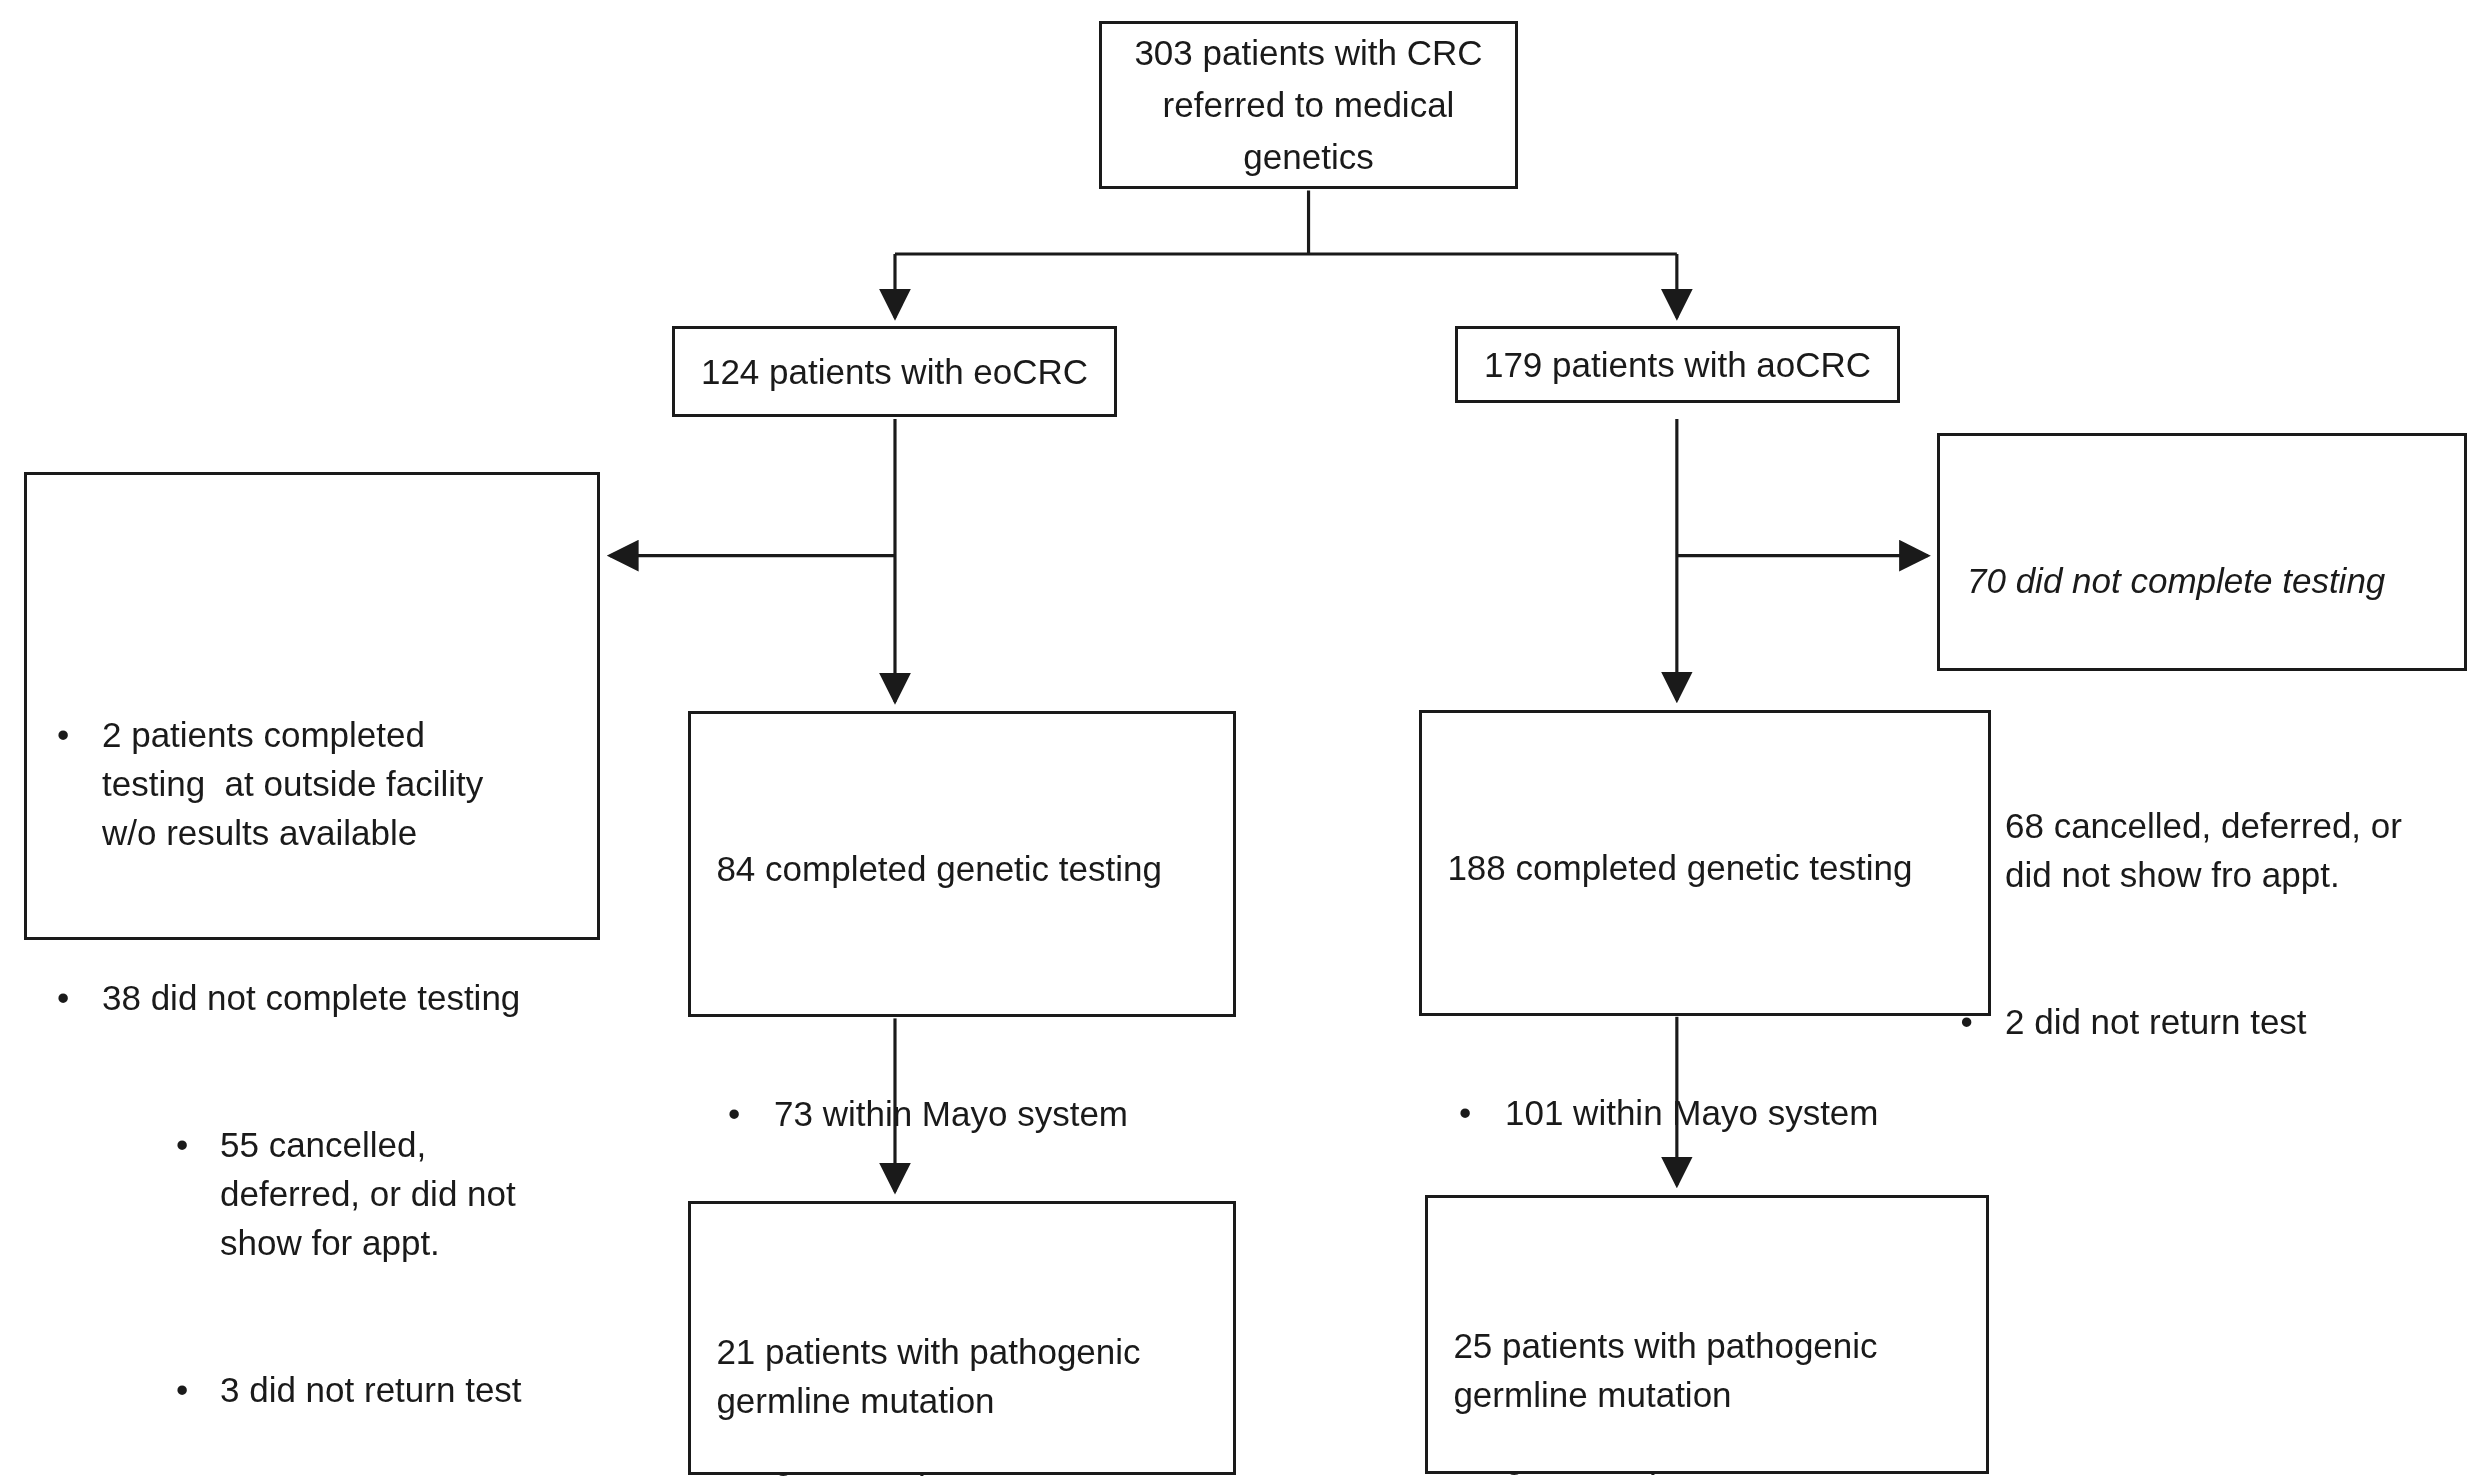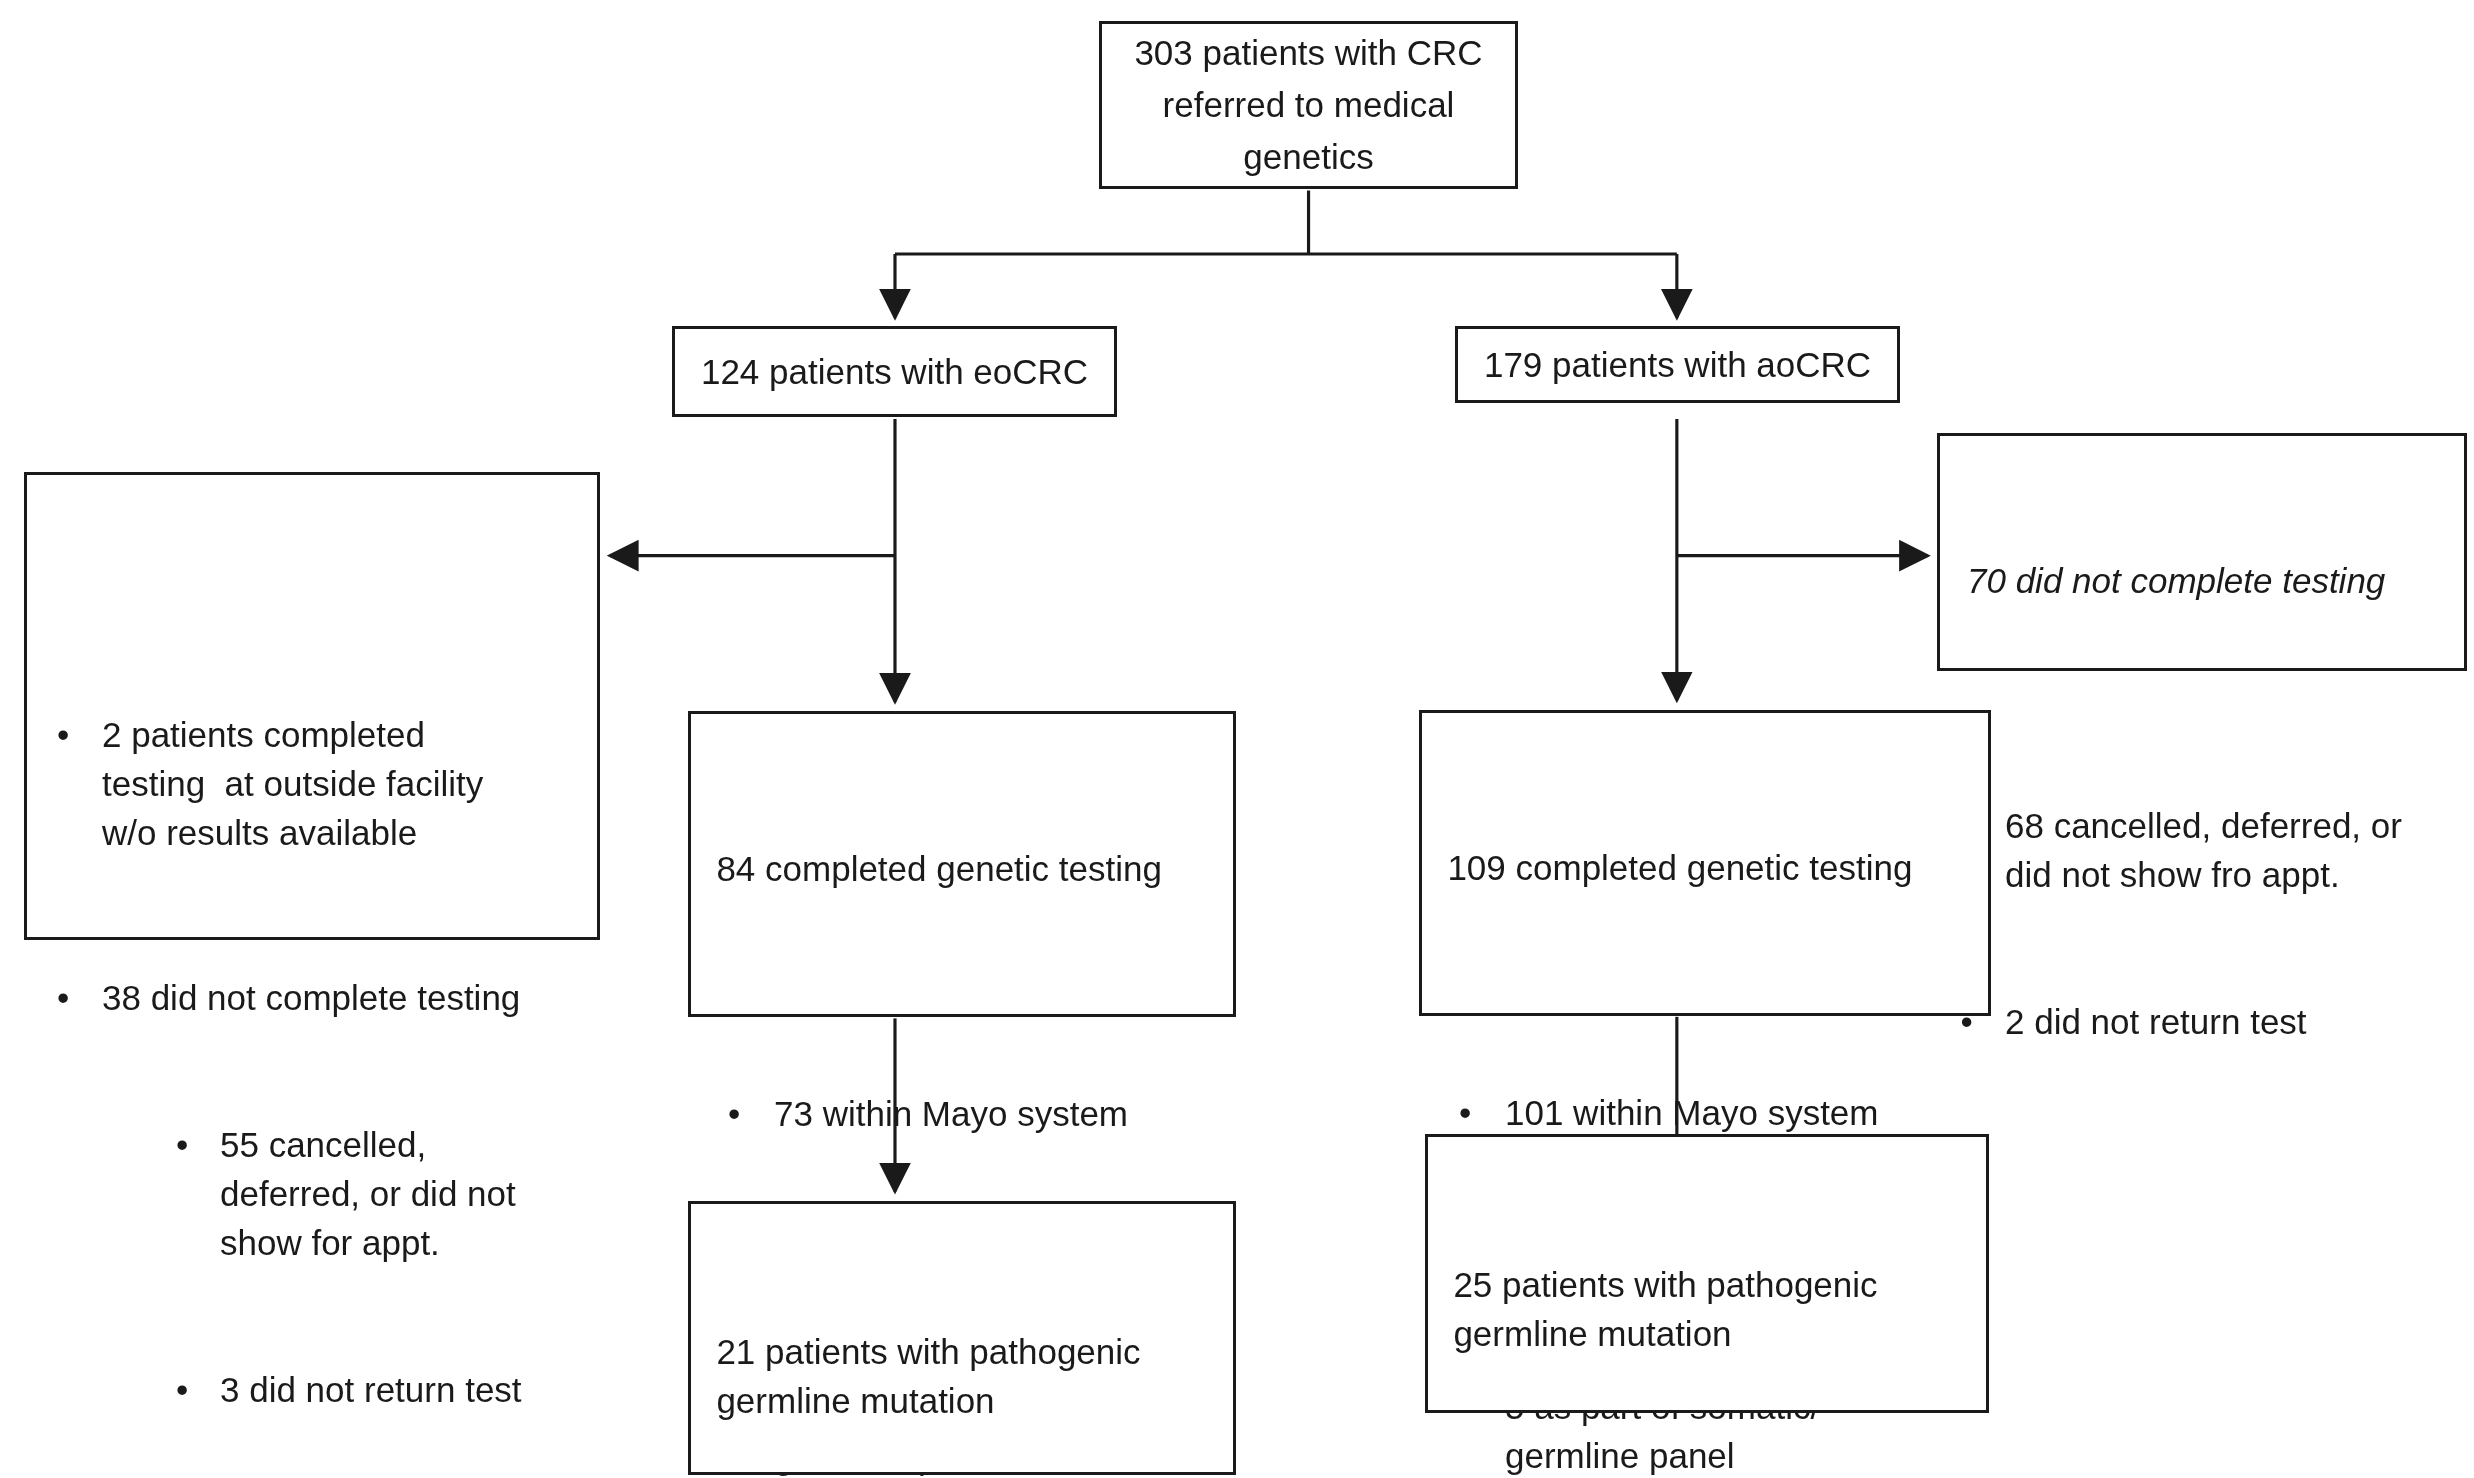--- a/index.html
+++ b/index.html
@@ -20,21 +20,21 @@
 
   
   #n-total {left:1099px;top:20.6px;width:419px;height:168px;line-height:52px;padding:0 11px;}
   #n-eocrc {left:672px;top:326px;width:445px;height:91px;}
   #n-aocrc {left:1455px;top:326px;width:445px;height:77px;}
   #n-eo-excl{left:24px;top:472px;width:576px;height:468px;padding:20.6px 12.7px 0 0;}
   #n-ao-excl{left:1937px;top:433px;width:530px;height:238px;padding:22px 9.5px 0 0;}
   #n-eo-test{left:688px;top:711px;width:548px;height:306px;padding:32px 12.7px 0 0;}
   #n-ao-test{left:1419px;top:710px;width:572px;height:306px;padding:32px 12.7px 0 0;}
   #n-eo-path{left:688px;top:1201px;width:548px;height:274px;padding:25.4px 12.7px 0 0;}
-  #n-ao-path{left:1425px;top:1134px;width:564px;height:279px;padding:25.4px 12.7px 0 0;}
+  #n-ao-path{left:1425px;top:1195px;width:564px;height:279px;padding:25.4px 12.7px 0 0;}
 
   
   #n-eo-excl li.lvl1{padding-left:75px;margin-top:18px;}
   #n-eo-excl li.lvl1::before{left:30px;}
   #n-eo-excl li.lvl2{padding-left:193px;}
   #n-eo-excl li.lvl2::before{left:149px;}
 
   #n-ao-excl .title{margin-left:27px;font-style:italic;}
   #n-ao-excl li{padding-left:65px;}
   #n-ao-excl li::before{left:20.6px;}
@@ -109,21 +109,21 @@
     <div class="title">84 completed genetic testing</div>
     <ul class="blist">
       <li>73 within Mayo system</li>
       <li>9 at outside institution</li>
       <li>4 as part of somatic/
 germline panel</li>
     </ul>
   </div>
 
   <div id="n-ao-test" class="box stdbox">
-    <div class="title">109 completed genetic testing</div>
+    <div class="title">188 completed genetic testing</div>
     <ul class="blist">
       <li>101 within Mayo system</li>
       <li>3 at outside institution</li>
       <li>5 as part of somatic/
 germline panel</li>
     </ul>
   </div>
 
   <div id="n-eo-path" class="box stdbox">
     <div class="title">21 patients with pathogenic

